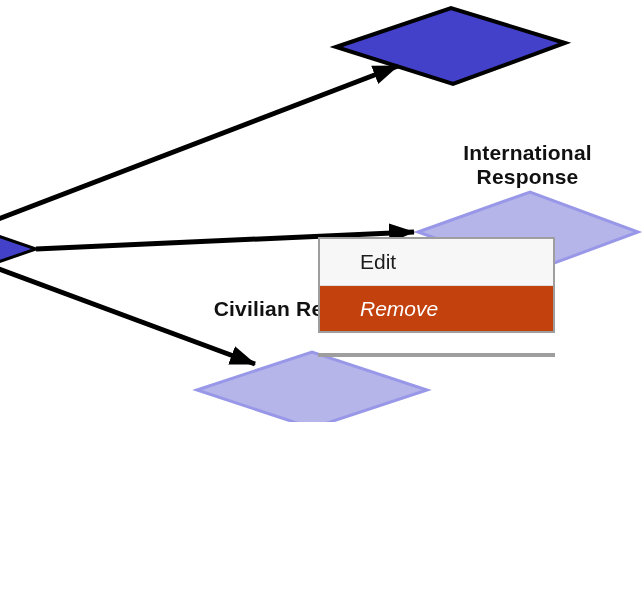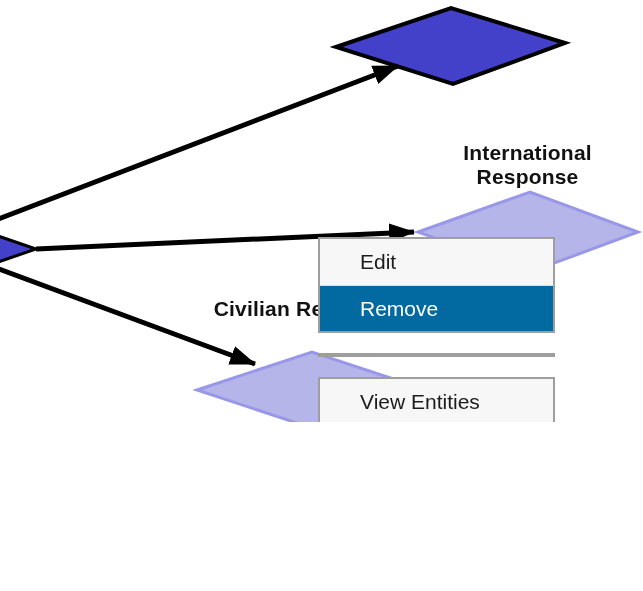--- a/index.html
+++ b/index.html
@@ -22,21 +22,21 @@
   }
   .menu-group{
     background:#f7f7f7;border:2px solid #9e9e9e;box-sizing:border-box;
   }
   .menu-item{
     height:46px;display:flex;align-items:center;
     padding-left:40px;font-size:21px;color:#1c1c1c;cursor:default;
     box-sizing:border-box;
   }
   .menu-group.separated .menu-item + .menu-item{border-top:1px solid #dedede;}
-  .menu-item.selected{background:#0369a1;color:#ffffff;}
+  .menu-item.selected{background:#c2410c;color:#ffffff;font-style:italic;}
 </style>
 </head>
 <body>
 
 <div id="canvas">
 
   <svg id="diagram-svg" width="643" height="591" viewBox="0 0 643 591">
     <defs>
       <marker id="ah" markerUnits="userSpaceOnUse" markerWidth="26" markerHeight="20" viewBox="0 0 24 18" refX="23" refY="9" orient="auto">
         <path d="M0,0 L24,9 L0,18 Z" fill="#000000"></path>
@@ -63,18 +63,15 @@
   <div id="context-menu">
 
     <div class="menu-group separated">
       <div class="menu-item">Edit</div>
       <div class="menu-item selected">Remove</div>
     </div>
 
     <div class="menu-group">
     </div>
 
-    <div class="menu-group">
-      <div class="menu-item">View Entities</div>
-    </div>
 
   </div>
 </div>
 
 </body></html>

